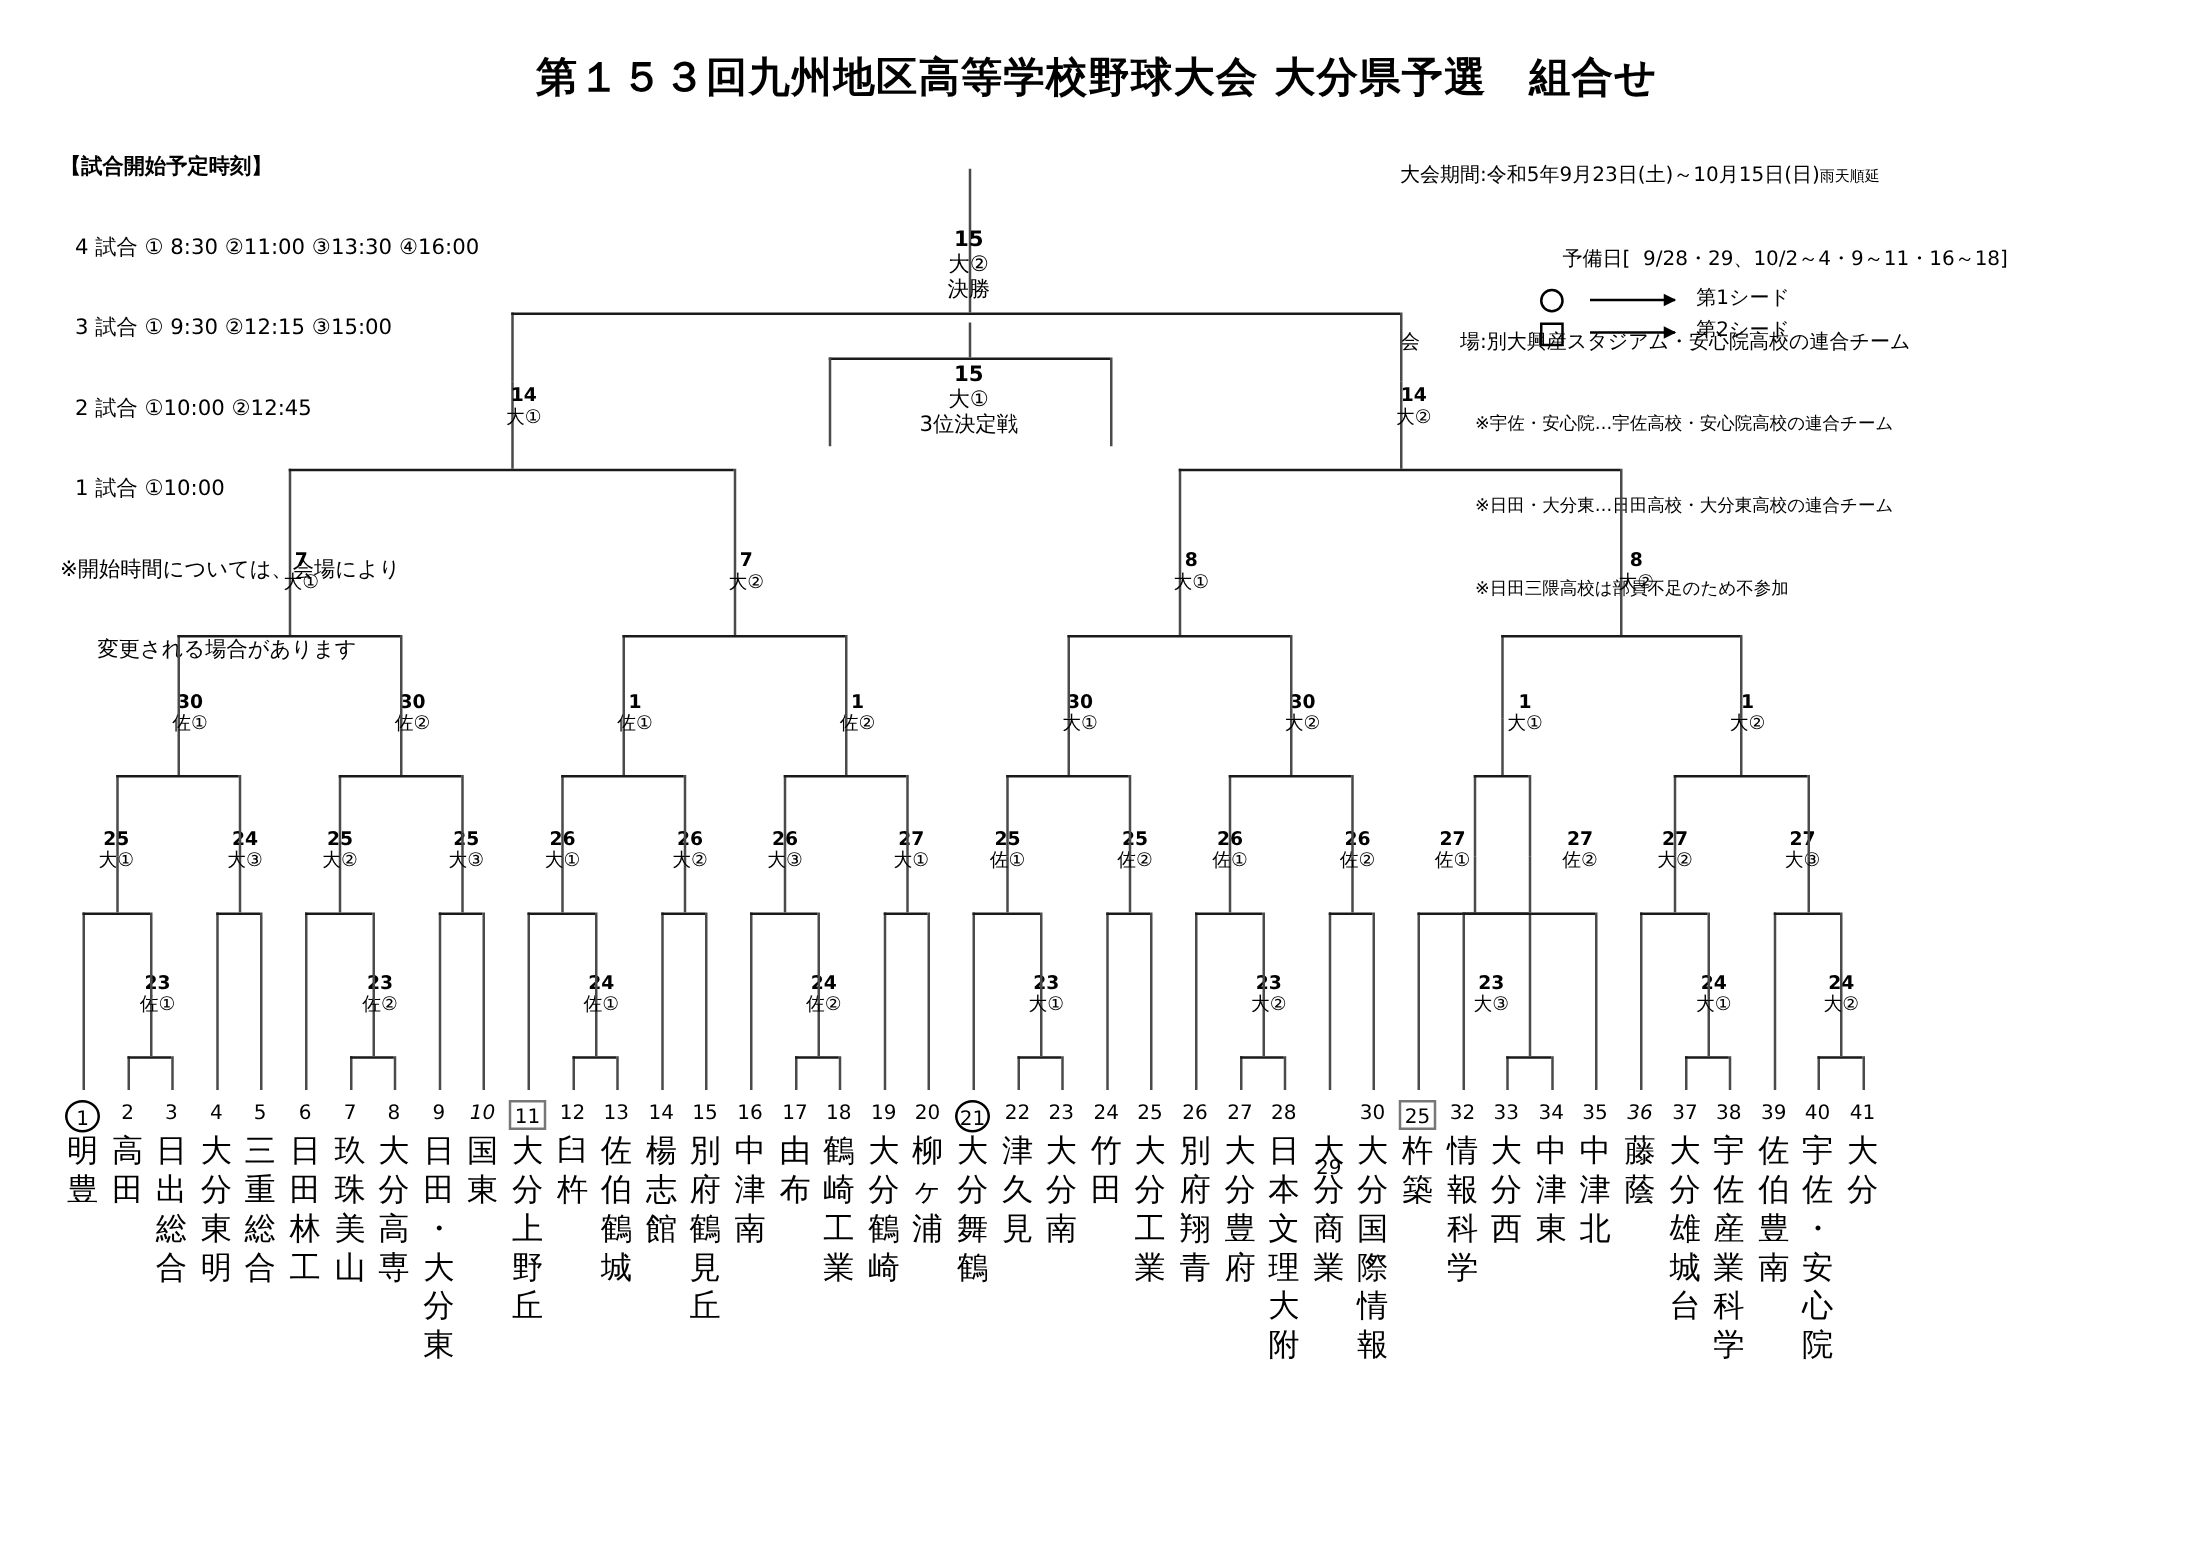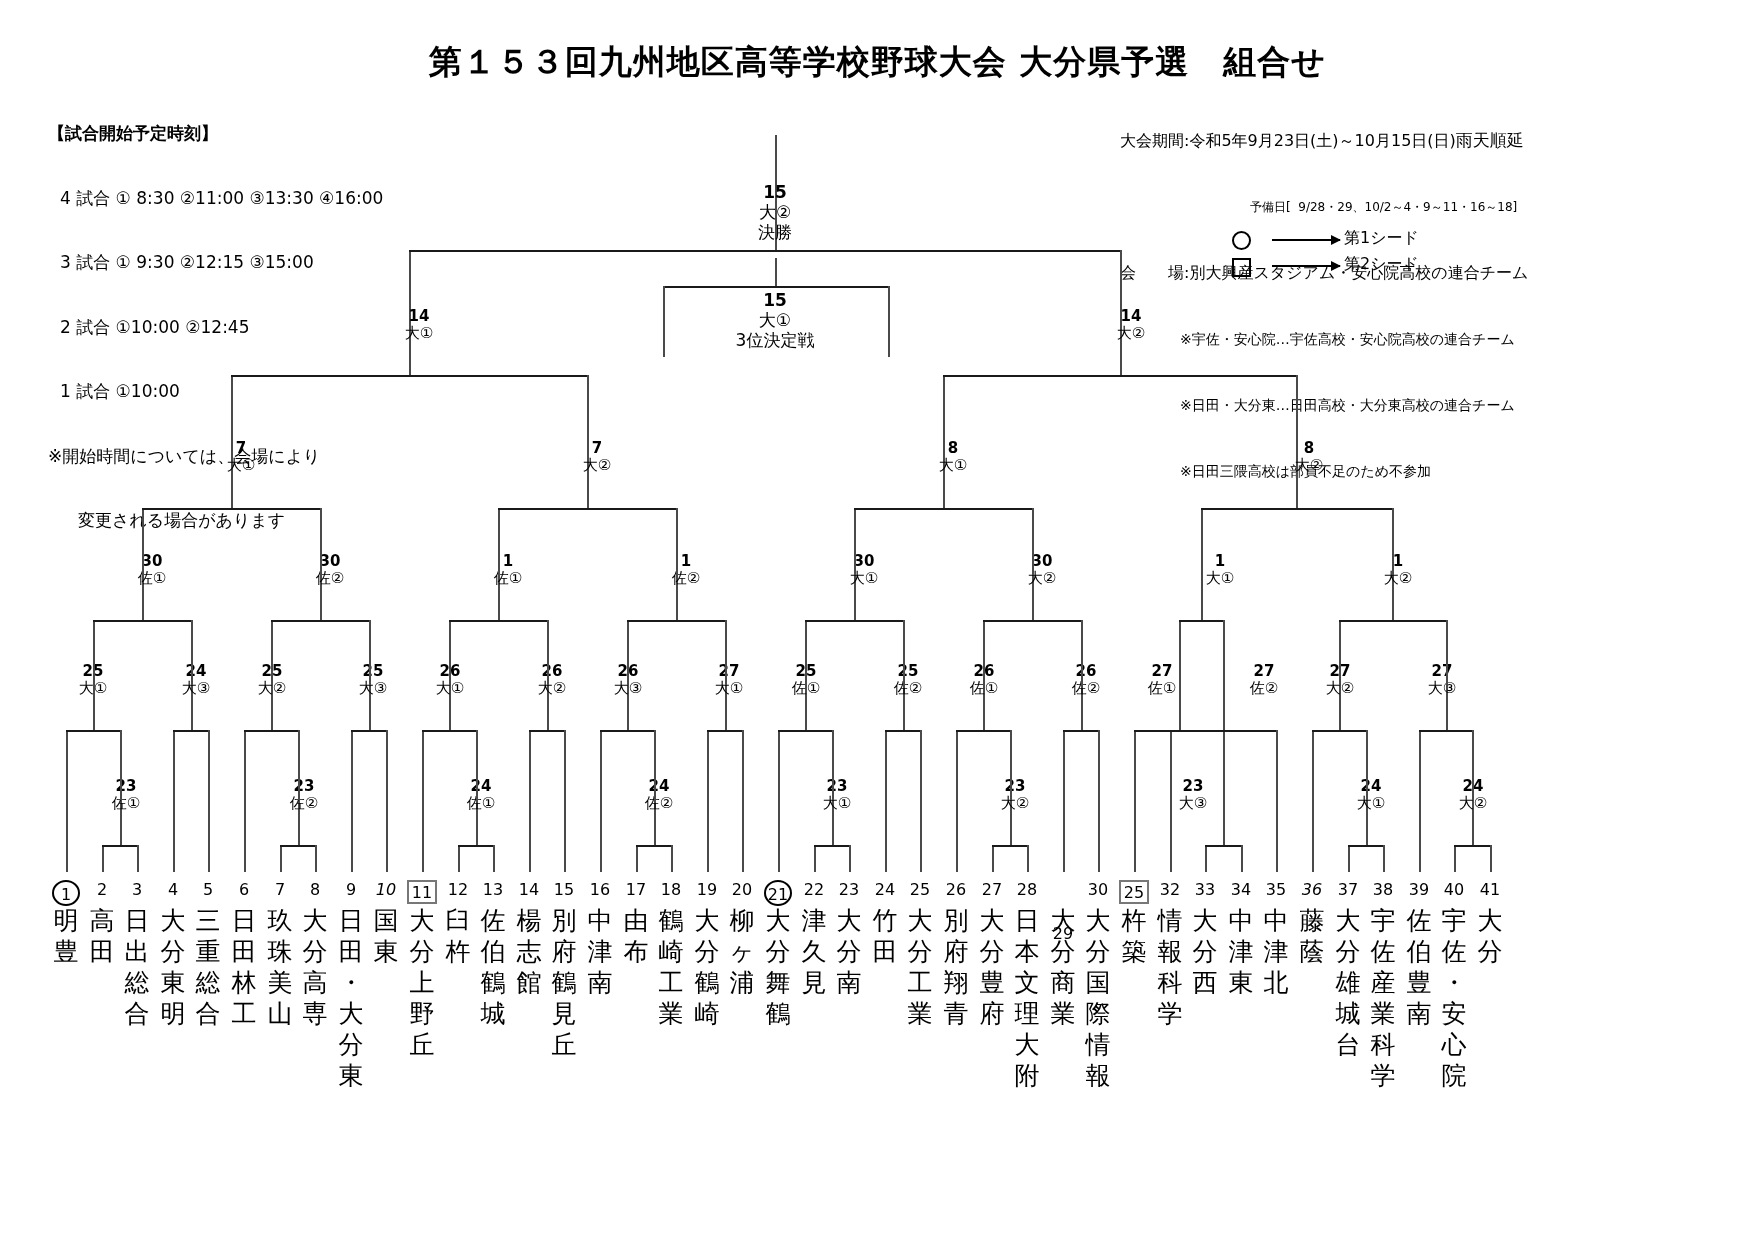--- a/index.html
+++ b/index.html
@@ -18,31 +18,31 @@
     font-size:33px;font-weight:bold;letter-spacing:1px;
     font-family:"DejaVu Sans","Liberation Sans",sans-serif;
   }
   
   #sched{top:80px;left:48px;font-size:17px;line-height:21.5px;white-space:pre;}
   #sched .hd{font-weight:bold;letter-spacing:0px;}
   #sched .ln{padding-left:12px;}
   #sched .ln2{padding-left:30px;}
   
   #info{top:85px;left:1120px;font-size:16px;line-height:22px;white-space:pre;}
-  #info .small{font-size:17px;}
+  #info .small{font-size:12px;}
   #info .ind1{padding-left:130px;}
   #info .note{padding-left:60px;font-size:14px;}
   
   #legend{top:228px;left:1232px;font-size:16px;}
   #legend .row{position:relative;height:26px;}
   .lg-circle{position:absolute;left:0;top:3px;width:15px;height:15px;border:2px solid #000;border-radius:50%;}
   .lg-square{position:absolute;left:0;top:4px;width:15px;height:15px;border:2px solid #000;}
   .lg-arrow{position:absolute;left:40px;top:11px;width:68px;height:2px;background:#000;}
   .lg-arrow:after{content:"";position:absolute;right:-1px;top:-4px;border-left:10px solid #000;border-top:5px solid transparent;border-bottom:5px solid transparent;}
-  .lg-lbl{position:absolute;left:112px;top:0px;white-space:nowrap;}
+  .lg-lbl{position:absolute;left:125px;top:0px;white-space:nowrap;}
   
   .h{position:absolute;height:2px;background:#1a1a1a;}
   .v{position:absolute;width:2px;background:#4a4a4a;}
   
   .node{position:absolute;text-align:center;line-height:17px;font-size:15px;white-space:nowrap;transform:translateX(-50%);}
   .node.big{font-size:17px;line-height:20px;}
   .node .num{font-weight:bold;}
   .node .ven{}
   
   .tnum{position:absolute;font-size:16px;text-align:center;width:34px;transform:translateX(-50%);}
@@ -63,21 +63,21 @@
   <div class="ln">4 試合 ① 8:30 ②11:00 ③13:30 ④16:00</div>
   <div class="ln">3 試合 ① 9:30 ②12:15 ③15:00</div>
   <div class="ln">2 試合 ①10:00 ②12:45</div>
   <div class="ln">1 試合 ①10:00</div>
   <div>※開始時間については、会場により</div>
   <div class="ln2">変更される場合があります</div>
 </div>
 
 <div class="abs" id="info">
   <div><span>大会期間:</span><span>令和5年9月23日(土)～10月15日(日)</span><span class="small">雨天順延</span></div>
-  <div class="ind1 small" style="font-size:12px">予備日[  9/28・29、10/2～4・9～11・16～18]</div>
+  <div class="ind1 small" style="font-size:16px">予備日[  9/28・29、10/2～4・9～11・16～18]</div>
   <div><span>会　　場:</span><span>別大興産スタジアム・安心院高校の連合チーム</span></div>
   <div class="note">※宇佐・安心院…宇佐高校・安心院高校の連合チーム</div>
   <div class="note">※日田・大分東…日田高校・大分東高校の連合チーム</div>
   <div class="note">※日田三隈高校は部員不足のため不参加</div>
 </div>
 
 <div class="abs" id="legend">
   <div class="row">
     <span class="lg-circle"></span>
     <span class="lg-arrow"></span>

